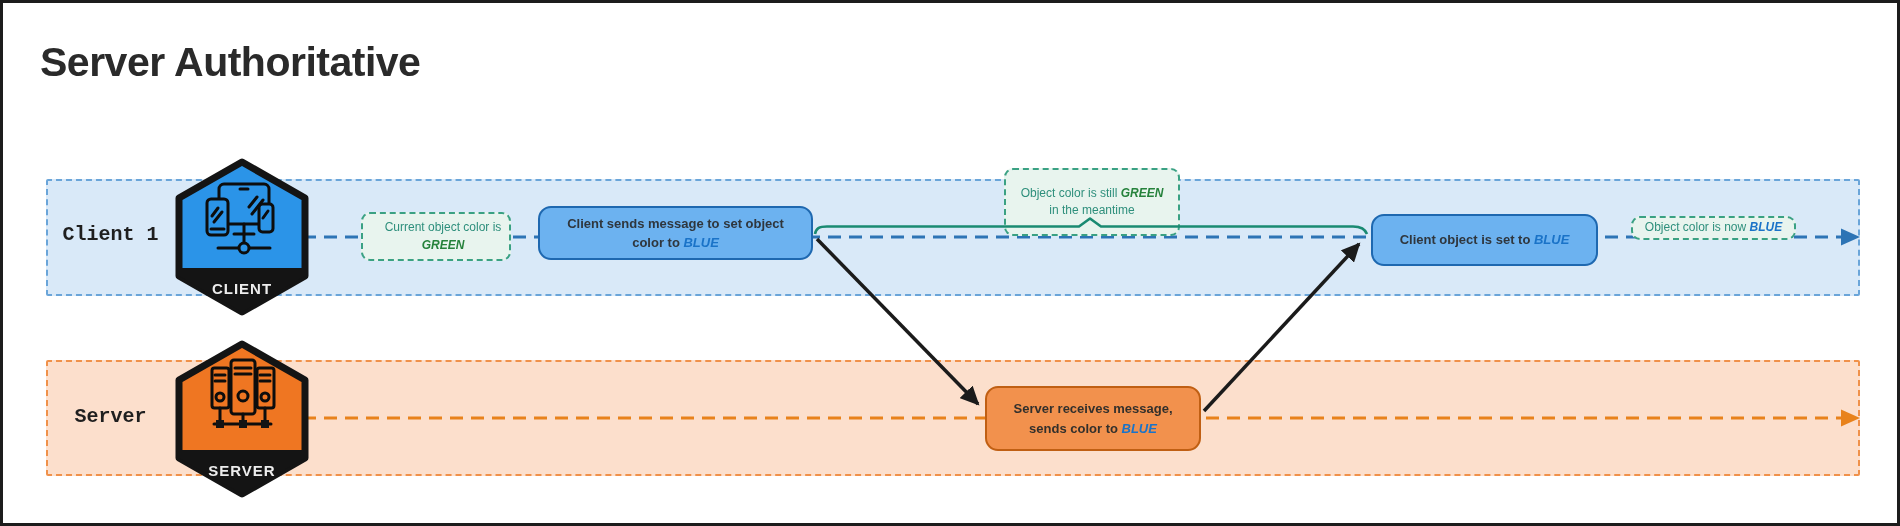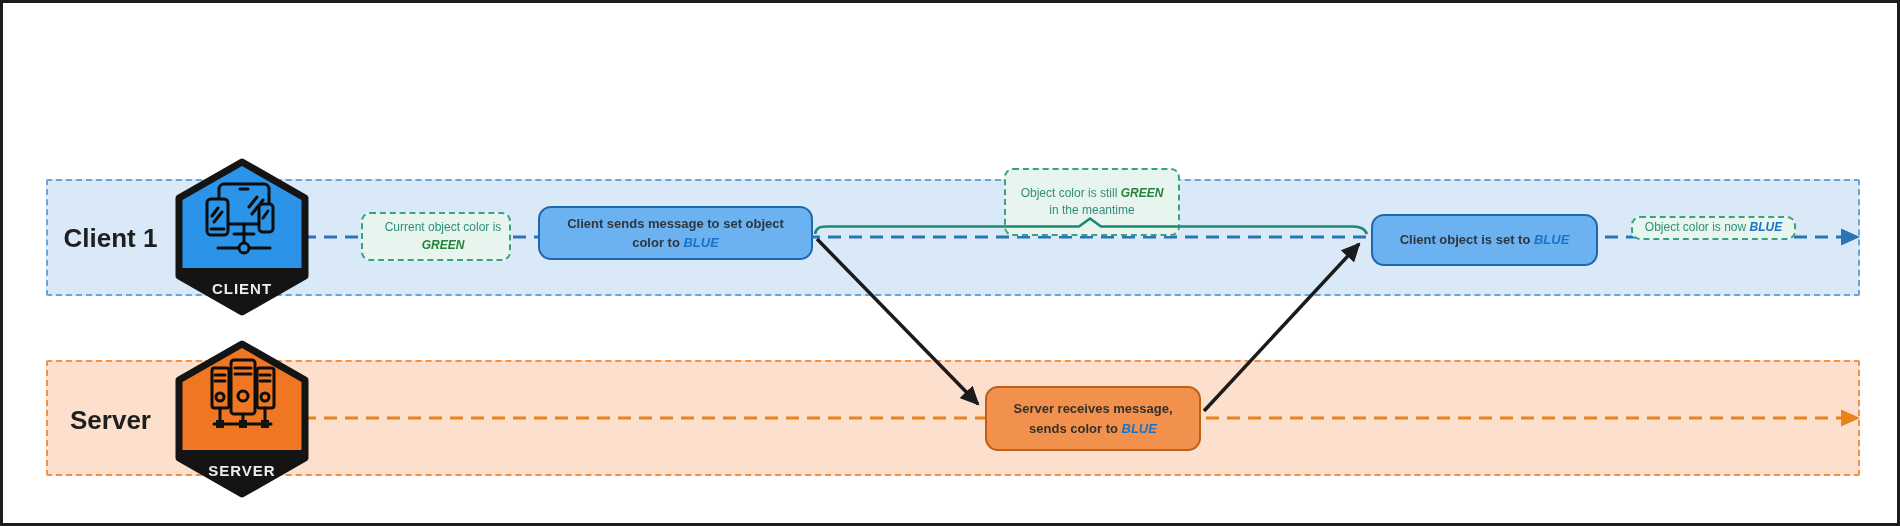--- a/index.html
+++ b/index.html
@@ -1,40 +1,41 @@
 <!DOCTYPE html>
 <html><head>
 <meta charset="utf-8">
 <style>
   html,body{margin:0;padding:0;background:#ffffff;font-family:"Liberation Sans",sans-serif;}
   #canvas{position:relative;width:1900px;height:526px;background:#ffffff;border:3px solid #1c1c1c;box-sizing:border-box;overflow:hidden;}
   .title{position:absolute;left:37px;top:36px;font-size:41px;font-weight:700;color:#2a2a2a;letter-spacing:-0.5px;}
   .lane{position:absolute;left:43px;width:1814px;box-sizing:border-box;z-index:0;border-radius:2px;}
   .lane.client{top:176px;height:117px;background:#d9e9f8;border:2px dashed #6aa5d9;}
   .lane.server{top:357px;height:116px;background:#fcdfcc;border:2px dashed #f0914a;}
-  .lane-label{position:absolute;left:50px;width:115px;text-align:center;font-size:26px;font-weight:700;color:#1f1f1f;z-index:2;}
+  .lane-label{position:absolute;left:50px;width:115px;text-align:center;font-size:20px;font-weight:700;color:#1f1f1f;z-index:2;font-family:Liberation Mono, monospace;}
   .lane-label.client{top:220px;}
   .lane-label.server{top:402px;}
   svg.layer{position:absolute;left:0;top:0;}
   #lines-under{z-index:1;}
   #lines-over{z-index:3;}
   .badge{position:absolute;z-index:4;}
   .node{position:absolute;z-index:2;display:flex;flex-direction:column;align-items:center;justify-content:center;text-align:center;box-sizing:border-box;}
   .box-blue{background:#6cb2f0;border:2.5px solid #1e68b0;border-radius:13px;color:#2f363d;font-size:13px;font-weight:700;line-height:1.5;padding:4px 10px;}
   .box-orange{background:#f2914d;border:2.5px solid #c05f13;border-radius:13px;color:#33302c;font-size:13px;font-weight:700;line-height:1.5;padding:4px 10px;}
   .note{background:#e8f4ee;border:2px dashed #3aa183;border-radius:9px;color:#2e8f7c;font-size:12px;line-height:1.45;padding:3px 6px;white-space:nowrap;}
   .hl-green{color:#26823c;font-weight:700;font-style:italic;}
   .hl-blue{color:#1a73c8;font-weight:700;font-style:italic;}
   .badge-label{font-weight:700;letter-spacing:1px;}
 </style>
 </head>
 <body>
 
 <div id="canvas">
 
+  <div class="title">Server Authoritative</div>
 
   <div class="lane client"></div>
   <div class="lane server"></div>
 
   <div class="lane-label client">Client 1</div>
   <div class="lane-label server">Server</div>
 
   <svg id="lines-under" class="layer" width="1900" height="526">
     <line x1="300" y1="234" x2="1838" y2="234" stroke="#2d74b5" stroke-width="3" stroke-dasharray="13 8"></line>
     <polygon points="1838,225.5 1857,234 1838,242.5" fill="#2d74b5"></polygon>

